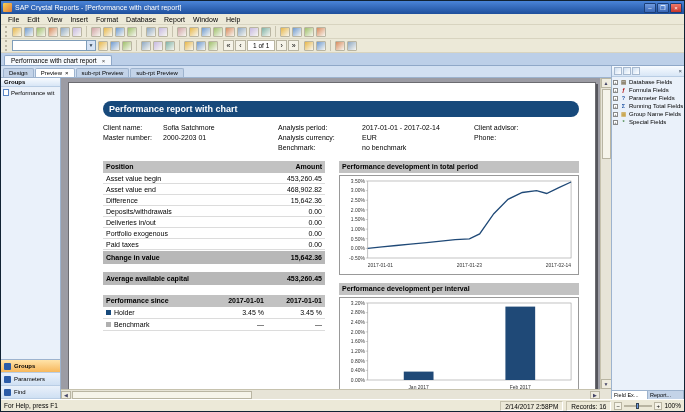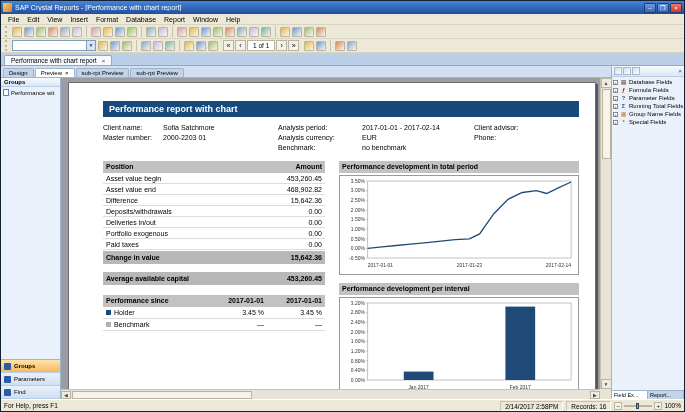--- a/index.html
+++ b/index.html
@@ -83,21 +83,21 @@
   
   .statusbar { height:12px; flex:none; background:#ECE9D8; border-top:1px solid #fff; display:flex; align-items:center; font-size:6.5px; padding:0 3px; gap:3px; }
   .sb-help { flex:1; }
   .sb-cell { border:1px solid #c6c2ae; border-right-color:#fff; border-bottom-color:#fff; padding:0 4px; height:10px; line-height:9px; white-space:nowrap; }
   .zoom-ctl { display:flex; align-items:center; gap:2px; }
   .zoom-btn { width:8px; height:8px; border:1px solid #b9b5a2; background:#f5f3e8; font-size:6px; line-height:6px; text-align:center; }
   .zoom-track { width:28px; height:2px; background:#b9b5a2; position:relative; }
   .zoom-thumb { position:absolute; left:12px; top:-2px; width:3px; height:6px; background:#6f9be0; border:1px solid #345; }
 
   
-  .banner { height:16px; background:#17497B; color:#fff; font-weight:bold; font-size:9px; line-height:16px; padding-left:6px; }
+  .banner { height:16px; background:#17497B; color:#fff; font-weight:bold; font-size:9px; line-height:16px; padding-left:6px;border-radius:8px; }
   .info-grid { margin-top:6px; display:grid; grid-template-columns:60px 115px 84px 112px 62px 1fr; font-size:7px; line-height:10px; }
   .body-cols { margin-top:8px; display:flex; gap:14px; }
   .col-left { width:222px; flex:none; font-size:7px; }
   .col-right { flex:1; font-size:7px; min-width:0; }
   .sec-header { background:#C2C2C2; font-weight:bold; display:flex; justify-content:space-between; padding:1px 3px; height:12px; line-height:10px; }
   .p-row { display:flex; justify-content:space-between; padding:1px 3px; border-bottom:1px solid #DCDCDC; height:11px; line-height:9px; }
   .total-row { background:#B8B8B8; font-weight:bold; display:flex; justify-content:space-between; padding:1px 3px; height:13px; line-height:11px; margin-top:1px; }
   .avg-row { margin-top:8px; }
   .perf-table { margin-top:10px; }
   .perf-header { background:#C2C2C2; font-weight:bold; display:flex; height:12px; line-height:10px; padding:1px 3px; }

